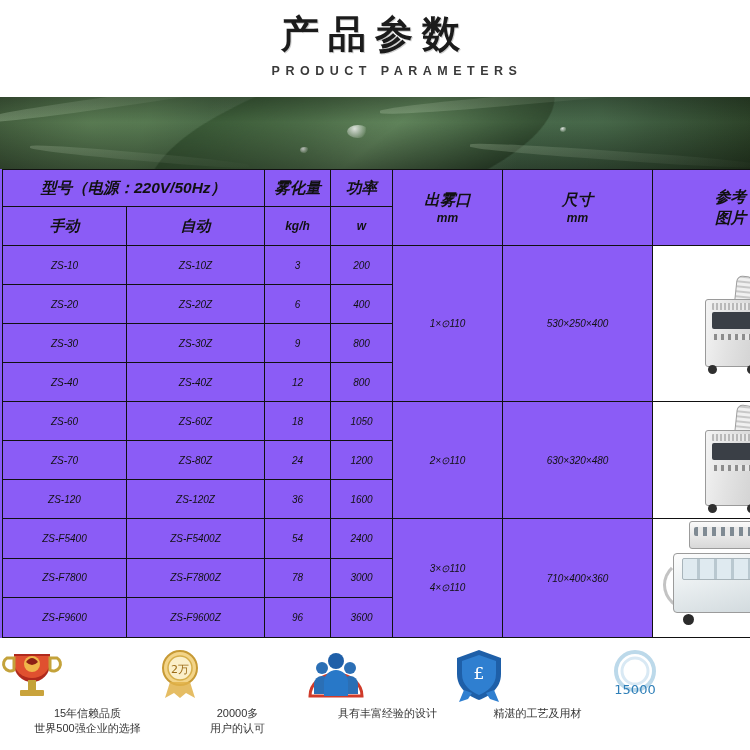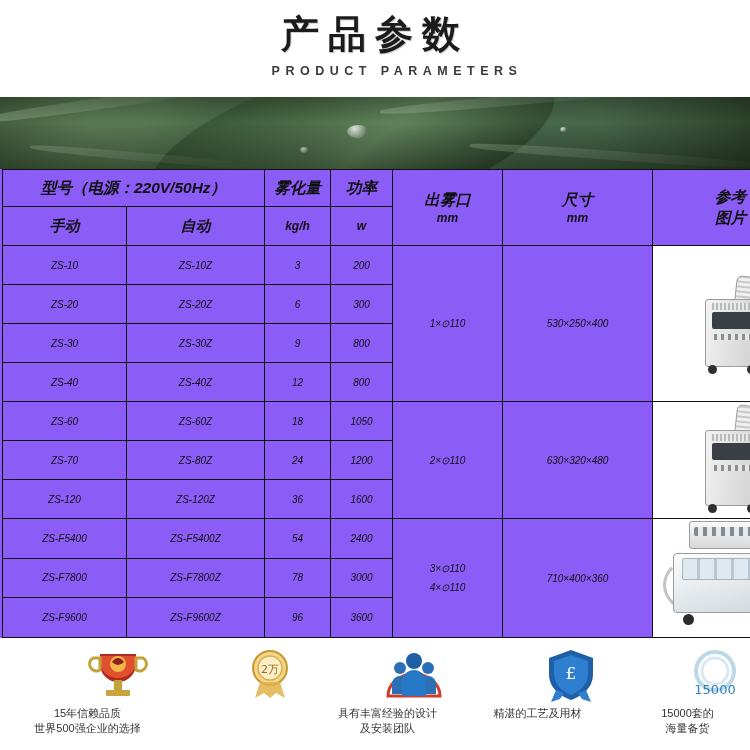--- a/index.html
+++ b/index.html
@@ -279,21 +279,21 @@
     box-sizing: border-box;
   }
   .badge {
     width: 150px;
     text-align: center;
   }
   .badge .art {
     height: 62px;
     display: flex;
     align-items: center;
-    justify-content: flex-end;
+    justify-content: flex-start;
   }
   .badge .cap {
     font-size: 11px;
     color: #333333;
     line-height: 15px;
     margin-top: 0;
     padding-left: 25px;
   }
   .svg-art { display: block; }
 </style>
@@ -375,21 +375,21 @@
               </div>
               <div class="m-wheel l"></div>
               <div class="m-wheel r"></div>
             </div>
           </td>
         </tr>
         <tr>
           <td class="model-cell">ZS-20</td>
           <td class="model-cell">ZS-20Z</td>
           <td>6</td>
-          <td>300</td>
+          <td>400</td>
         </tr>
         <tr>
           <td class="model-cell">ZS-30</td>
           <td class="model-cell">ZS-30Z</td>
           <td>9</td>
           <td>800</td>
         </tr>
         <tr>
           <td class="model-cell">ZS-40</td>
           <td class="model-cell">ZS-40Z</td>
@@ -493,37 +493,40 @@
 
     <div class="badge">
       <div class="art">
         <svg class="svg-art" width="60" height="58" viewBox="0 0 60 58" aria-hidden="true">
           <circle cx="30" cy="22" r="17" fill="#f3d488" stroke="#c79a35" stroke-width="2"></circle>
           <circle cx="30" cy="22" r="12" fill="#fbefc9" stroke="#d6ae4a" stroke-width="1.5"></circle>
           <text x="30" y="27" text-anchor="middle" font-size="11" fill="#9c6b16" font-family="DejaVu Sans, sans-serif">2万</text>
           <path d="M20 36 l-5 16 9 -5 6 5 6 -5 9 5 -5 -16z" fill="#e0b149" opacity="0.85"></path>
         </svg>
       </div>
+      <div class="cap">
+        <div>20000多</div>
+        <div>用户的认可</div>
+      </div>
     </div>
 
     <div class="badge">
       <div class="art">
         <svg class="svg-art" width="72" height="58" viewBox="0 0 72 58" aria-hidden="true">
           <path d="M10 50 a26 22 0 0 1 52 0z" fill="none" stroke="#d03b2a" stroke-width="3"></path>
           <circle cx="22" cy="22" r="6" fill="#2b6fb5"></circle>
           <path d="M14 48 v-10 a8 8 0 0 1 16 0 v10z" fill="#2b6fb5"></path>
           <circle cx="50" cy="22" r="6" fill="#2b6fb5"></circle>
           <path d="M42 48 v-10 a8 8 0 0 1 16 0 v10z" fill="#2b6fb5"></path>
           <circle cx="36" cy="15" r="8" fill="#1f5fa8"></circle>
           <path d="M24 50 v-14 a12 12 0 0 1 24 0 v14z" fill="#2878c8"></path>
         </svg>
       </div>
       <div class="cap">
         <div>具有丰富经验的设计</div>
-        <div>及安装团队</div>
       </div>
     </div>
 
     <div class="badge">
       <div class="art">
         <svg class="svg-art" width="58" height="58" viewBox="0 0 58 58" aria-hidden="true">
           <path d="M29 4 l22 8 v16 c0 14 -11 22 -22 26 C18 50 7 42 7 28 V12z" fill="#1e5fa8"></path>
           <path d="M29 9 l17 6 v13 c0 11 -8.5 17.5 -17 21 -8.5 -3.5 -17 -10 -17 -21 V15z" fill="#2f7fd0"></path>
           <text x="29" y="33" text-anchor="middle" font-size="17" fill="#ffffff" font-family="DejaVu Serif, serif">£</text>
           <path d="M14 44 l-5 12 9 -3 4 -6z" fill="#2f7fd0"></path>
@@ -537,20 +540,16 @@
     </div>
 
     <div class="badge">
       <div class="art">
         <svg class="svg-art" width="70" height="58" viewBox="0 0 70 58" aria-hidden="true">
           <circle cx="35" cy="25" r="19" fill="none" stroke="#bcd9ea" stroke-width="4"></circle>
           <circle cx="35" cy="25" r="13" fill="none" stroke="#d9e9f4" stroke-width="3"></circle>
           <text x="35" y="48" text-anchor="middle" font-size="13" fill="#2f7fb8" font-family="DejaVu Sans, sans-serif">15000</text>
         </svg>
       </div>
-      <div class="cap">
-        <div>15000套的</div>
-        <div>海量备货</div>
-      </div>
     </div>
 
   </div>
 </div>
 
 </body></html>

